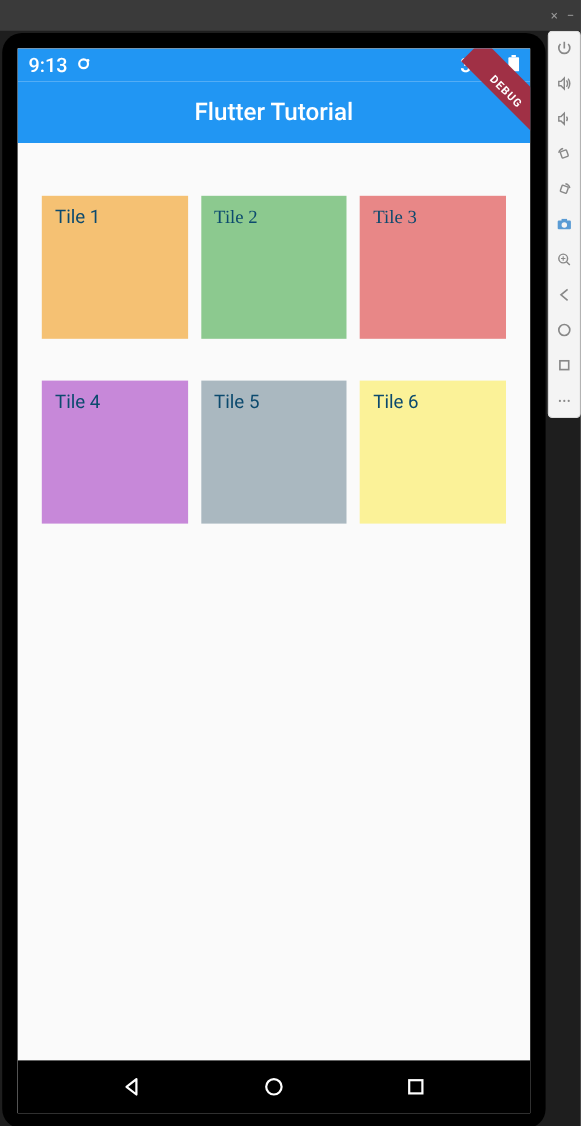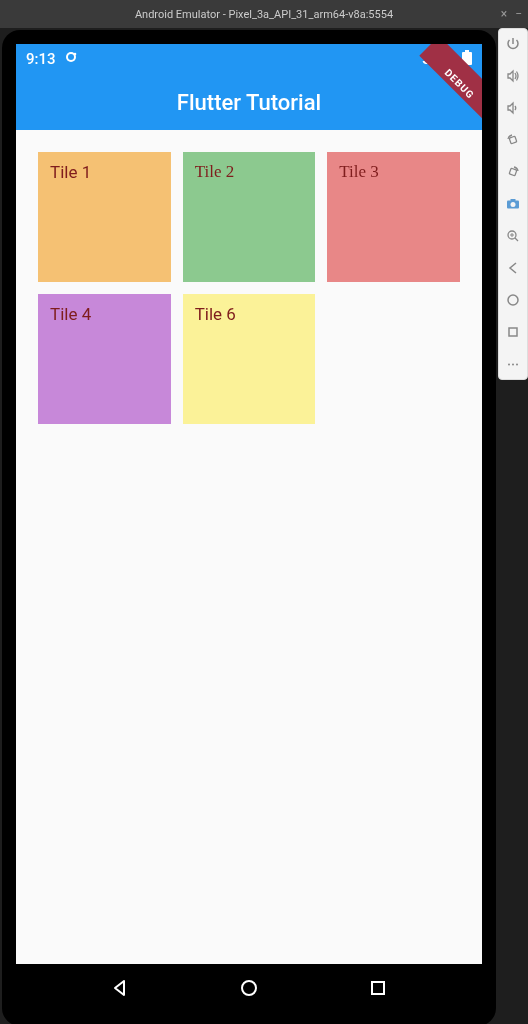--- a/index.html
+++ b/index.html
@@ -56,21 +56,21 @@
       overflow: hidden;
     }
     .status-bar {
       height: 30px;
       background: #2196f3;
       display: flex;
       align-items: center;
       justify-content: space-between;
       padding: 0 10px;
       color: #fff;
-      font-size: 15px;
+      font-size: 18px;
       font-weight: 500;
     }
     .status-left {
       display: flex;
       align-items: center;
       gap: 8px;
     }
     .status-right {
       display: flex;
       align-items: center;
@@ -106,21 +106,22 @@
     .grid {
       display: grid;
       grid-template-columns: repeat(3, 1fr);
       gap: 12px;
     }
     .tile {
       aspect-ratio: 1.02;
       padding: 10px 12px;
       font-size: 17px;
       font-weight: 400;
-      color: #7f1d1d;
+      color: #0c4a6e;
+      margin-top: 26px;
     }
     .tile-0 { background: #f5c173; }
     .tile-1 { background: #8cc98f; font-family: Liberation Serif, serif; }
     .tile-2 { background: #e88787; font-family: Liberation Serif, serif; }
     .tile-3 { background: #c788d9; }
     .tile-4 { background: #aab8c0; }
     .tile-5 { background: #fbf298; }
     .nav-bar {
       position: absolute;
       bottom: 0;
@@ -171,21 +172,20 @@
       height: 0;
       border-style: solid;
       border-width: 0 0 13px 13px;
       border-color: transparent transparent #fff transparent;
     }
   </style>
 </head>
 <body>
 
 <div class="window-title-bar">
-  <span>Android Emulator - Pixel_3a_API_31_arm64-v8a:5554</span>
   <div class="window-controls">
     <span>×</span>
     <span>−</span>
   </div>
 </div>
 
 <div class="emulator-container">
   <div class="device-frame">
     <div class="device-screen">
 
@@ -216,20 +216,21 @@
         <span>Flutter Tutorial</span>
         <div class="debug-banner">DEBUG</div>
       </div>
 
       <div class="body-area">
         <div class="grid">
           <div class="tile tile-0"><span>Tile 1</span></div>
           <div class="tile tile-1"><span>Tile 2</span></div>
           <div class="tile tile-2"><span>Tile 3</span></div>
           <div class="tile tile-3"><span>Tile 4</span></div>
+          <div class="tile tile-4"><span>Tile 5</span></div>
           <div class="tile tile-5"><span>Tile 6</span></div>
         </div>
       </div>
 
       <div class="nav-bar">
         <div class="nav-btn">
           <svg width="18" height="18" viewBox="0 0 18 18">
               <path d="M 13 2 L 4 9 L 13 16 Z" fill="none" stroke="#fff" stroke-width="2" stroke-linejoin="round"></path>
             </svg>
         </div>

